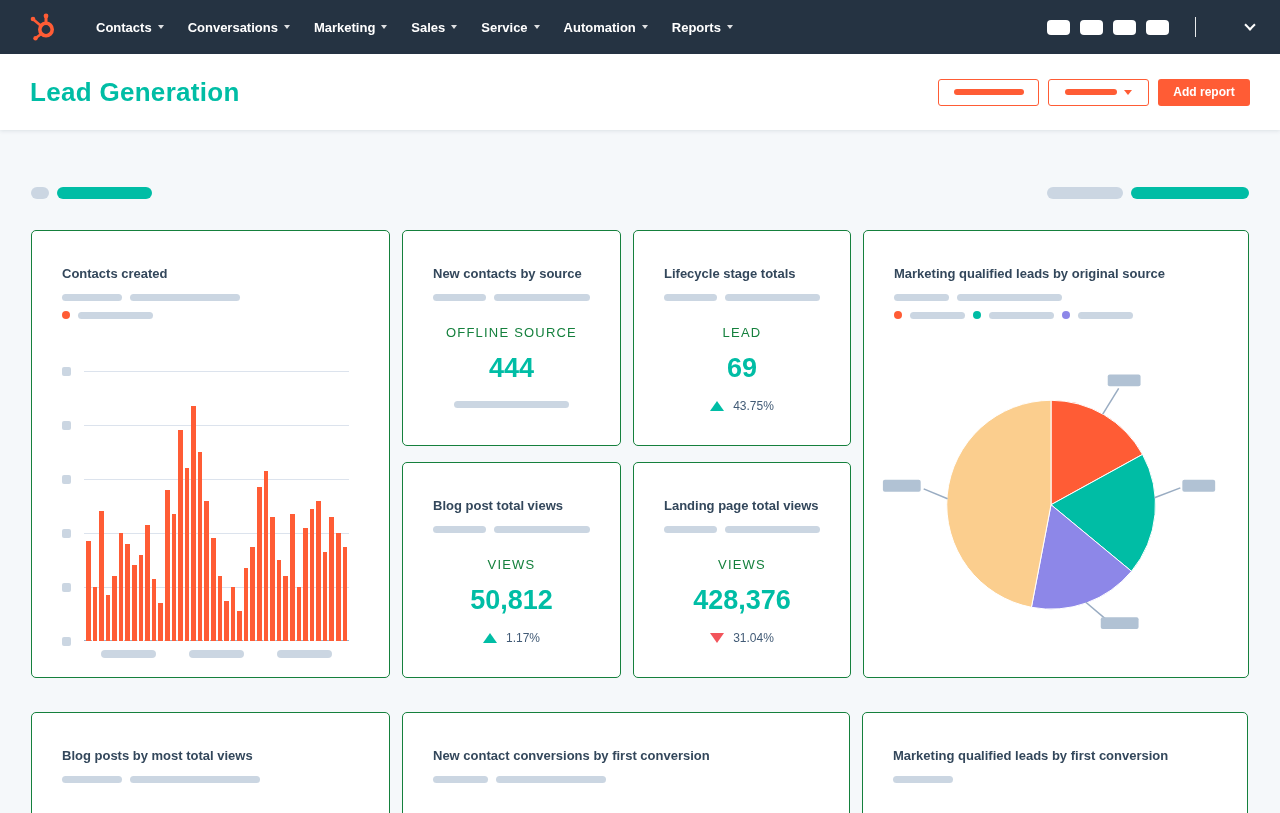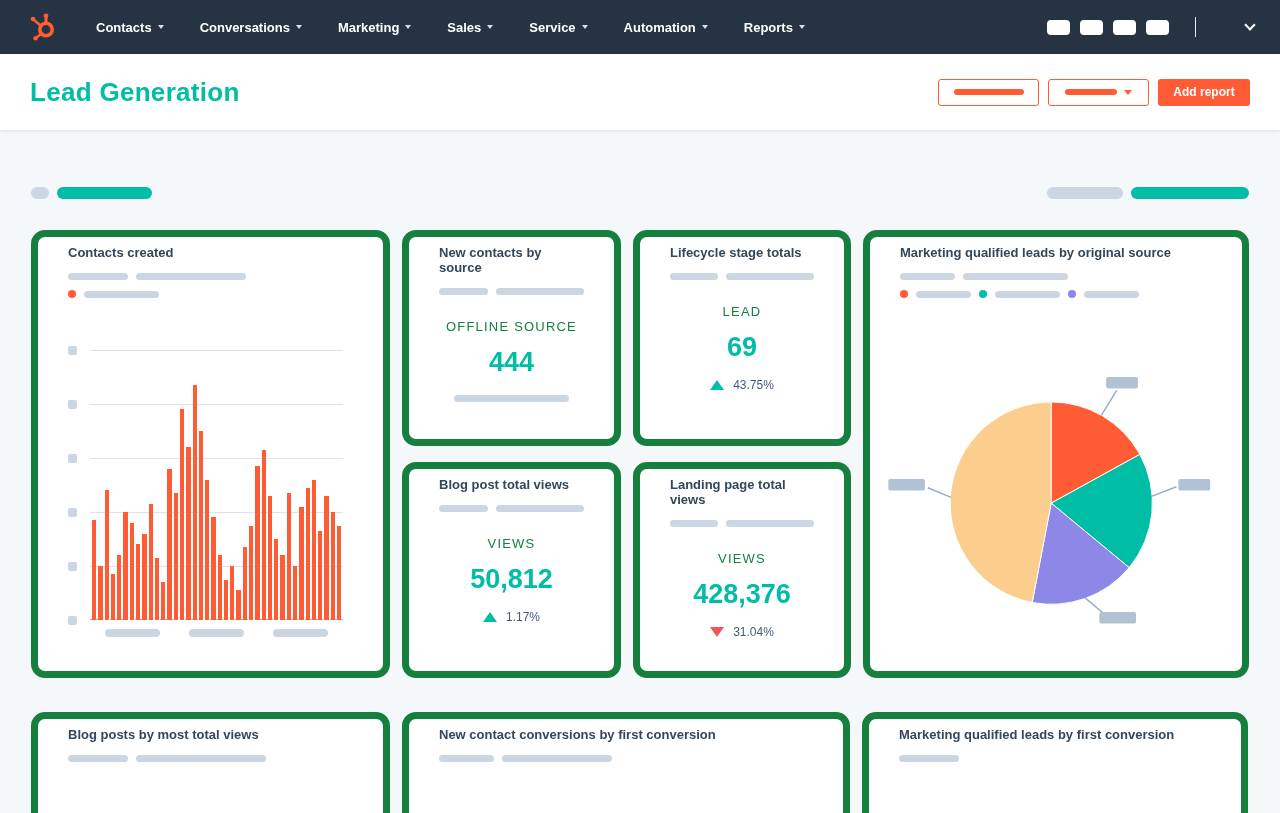--- a/index.html
+++ b/index.html
@@ -3,21 +3,21 @@
 <meta charset="utf-8">
 <style>
   *{margin:0;padding:0;box-sizing:border-box}
   html,body{width:1280px;height:813px;overflow:hidden}
   body{background:#f5f8fa;font-family:"Liberation Sans",sans-serif}
 
   
   .topnav{height:54px;background:#253342;display:flex;align-items:center;padding:0 26px 0 28px}
   .logo{width:30px;height:30px;margin-right:26px;cursor:pointer;flex:none}
   .logo svg{width:100%;height:100%}
-  .nav-items{display:flex;list-style:none;align-items:flex-end;gap:12px}
+  .nav-items{display:flex;list-style:none;align-items:flex-end;gap:0}
   .nav-item{display:flex;align-items:center;gap:6px;color:#fff;font-size:13px;font-weight:bold;padding:6px 12px;cursor:pointer;white-space:nowrap}
   .caret{width:0;height:0;border-left:3.5px solid transparent;border-right:3.5px solid transparent;border-top:4px solid rgba(255,255,255,.85)}
   .nav-right{margin-left:auto;display:flex;align-items:center}
   .nav-icon-ph{width:23px;height:15px;background:#fff;border-radius:4px;margin-left:10px;cursor:pointer}
   .nav-divider{width:1px;height:20px;background:rgba(255,255,255,.9);margin-left:26px}
   .chev{width:8px;height:8px;border-right:2px solid #fff;border-bottom:2px solid #fff;transform:rotate(45deg);margin-left:50px;margin-top:-4px;cursor:pointer}
 
   
   .page-header{height:76px;background:#fff;display:flex;align-items:center;padding:0 30px;box-shadow:0 1px 4px rgba(45,62,80,.12);position:relative;z-index:2}
   .page-title{color:#00bda5;font-size:26px;font-weight:bold;letter-spacing:.3px}
@@ -32,21 +32,21 @@
   .main{padding:0 31px}
   .filter-row{margin-top:57px;display:flex;align-items:center}
   .pill{height:12px;border-radius:6px;cursor:pointer}
   .pill.gray{background:#cbd6e2}
   .pill.teal{background:#00bda5}
   .p18{width:18px}.p95{width:95px;margin-left:8px}
   .filter-right{margin-left:auto;display:flex;align-items:center;gap:8px}
   .p76{width:76px}.p118{width:118px}
 
   .grid{margin-top:31px;display:grid;grid-template-columns:359px 219px 218px 386px;grid-template-rows:216px 216px;gap:16px 12px}
-  .card{background:#fff;border:7px solid #15803d;border-radius:14px;padding:8px 30px;position:relative;overflow:hidden}
+  .card{background:#fff;border:1px solid #15803d;border-radius:5px;padding:35px 30px;position:relative;overflow:hidden}
   .card-contacts{grid-row:1/3}
   .card-pie{grid-column:4;grid-row:1/3}
   .card-title{font-size:13px;font-weight:bold;color:#33475b}
   .legend-row{display:flex;align-items:center;gap:8px;margin-top:13px}
   .legend-row+.legend-row{margin-top:10px}
   .ph-bar{height:7px;border-radius:3.5px;background:#cbd6e2}
   .w55{width:55px}.w60{width:60px}.w65{width:65px}.w75{width:75px}.w100{width:100px}
   .w105{width:105px}.w110{width:110px}.w115{width:115px}.w130{width:130px}
   .dot{width:8px;height:8px;border-radius:50%;flex:none}
   .dot.orange{background:#ff5c35}.dot.teal{background:#00bda5}.dot.purple{background:#8d87e8}

